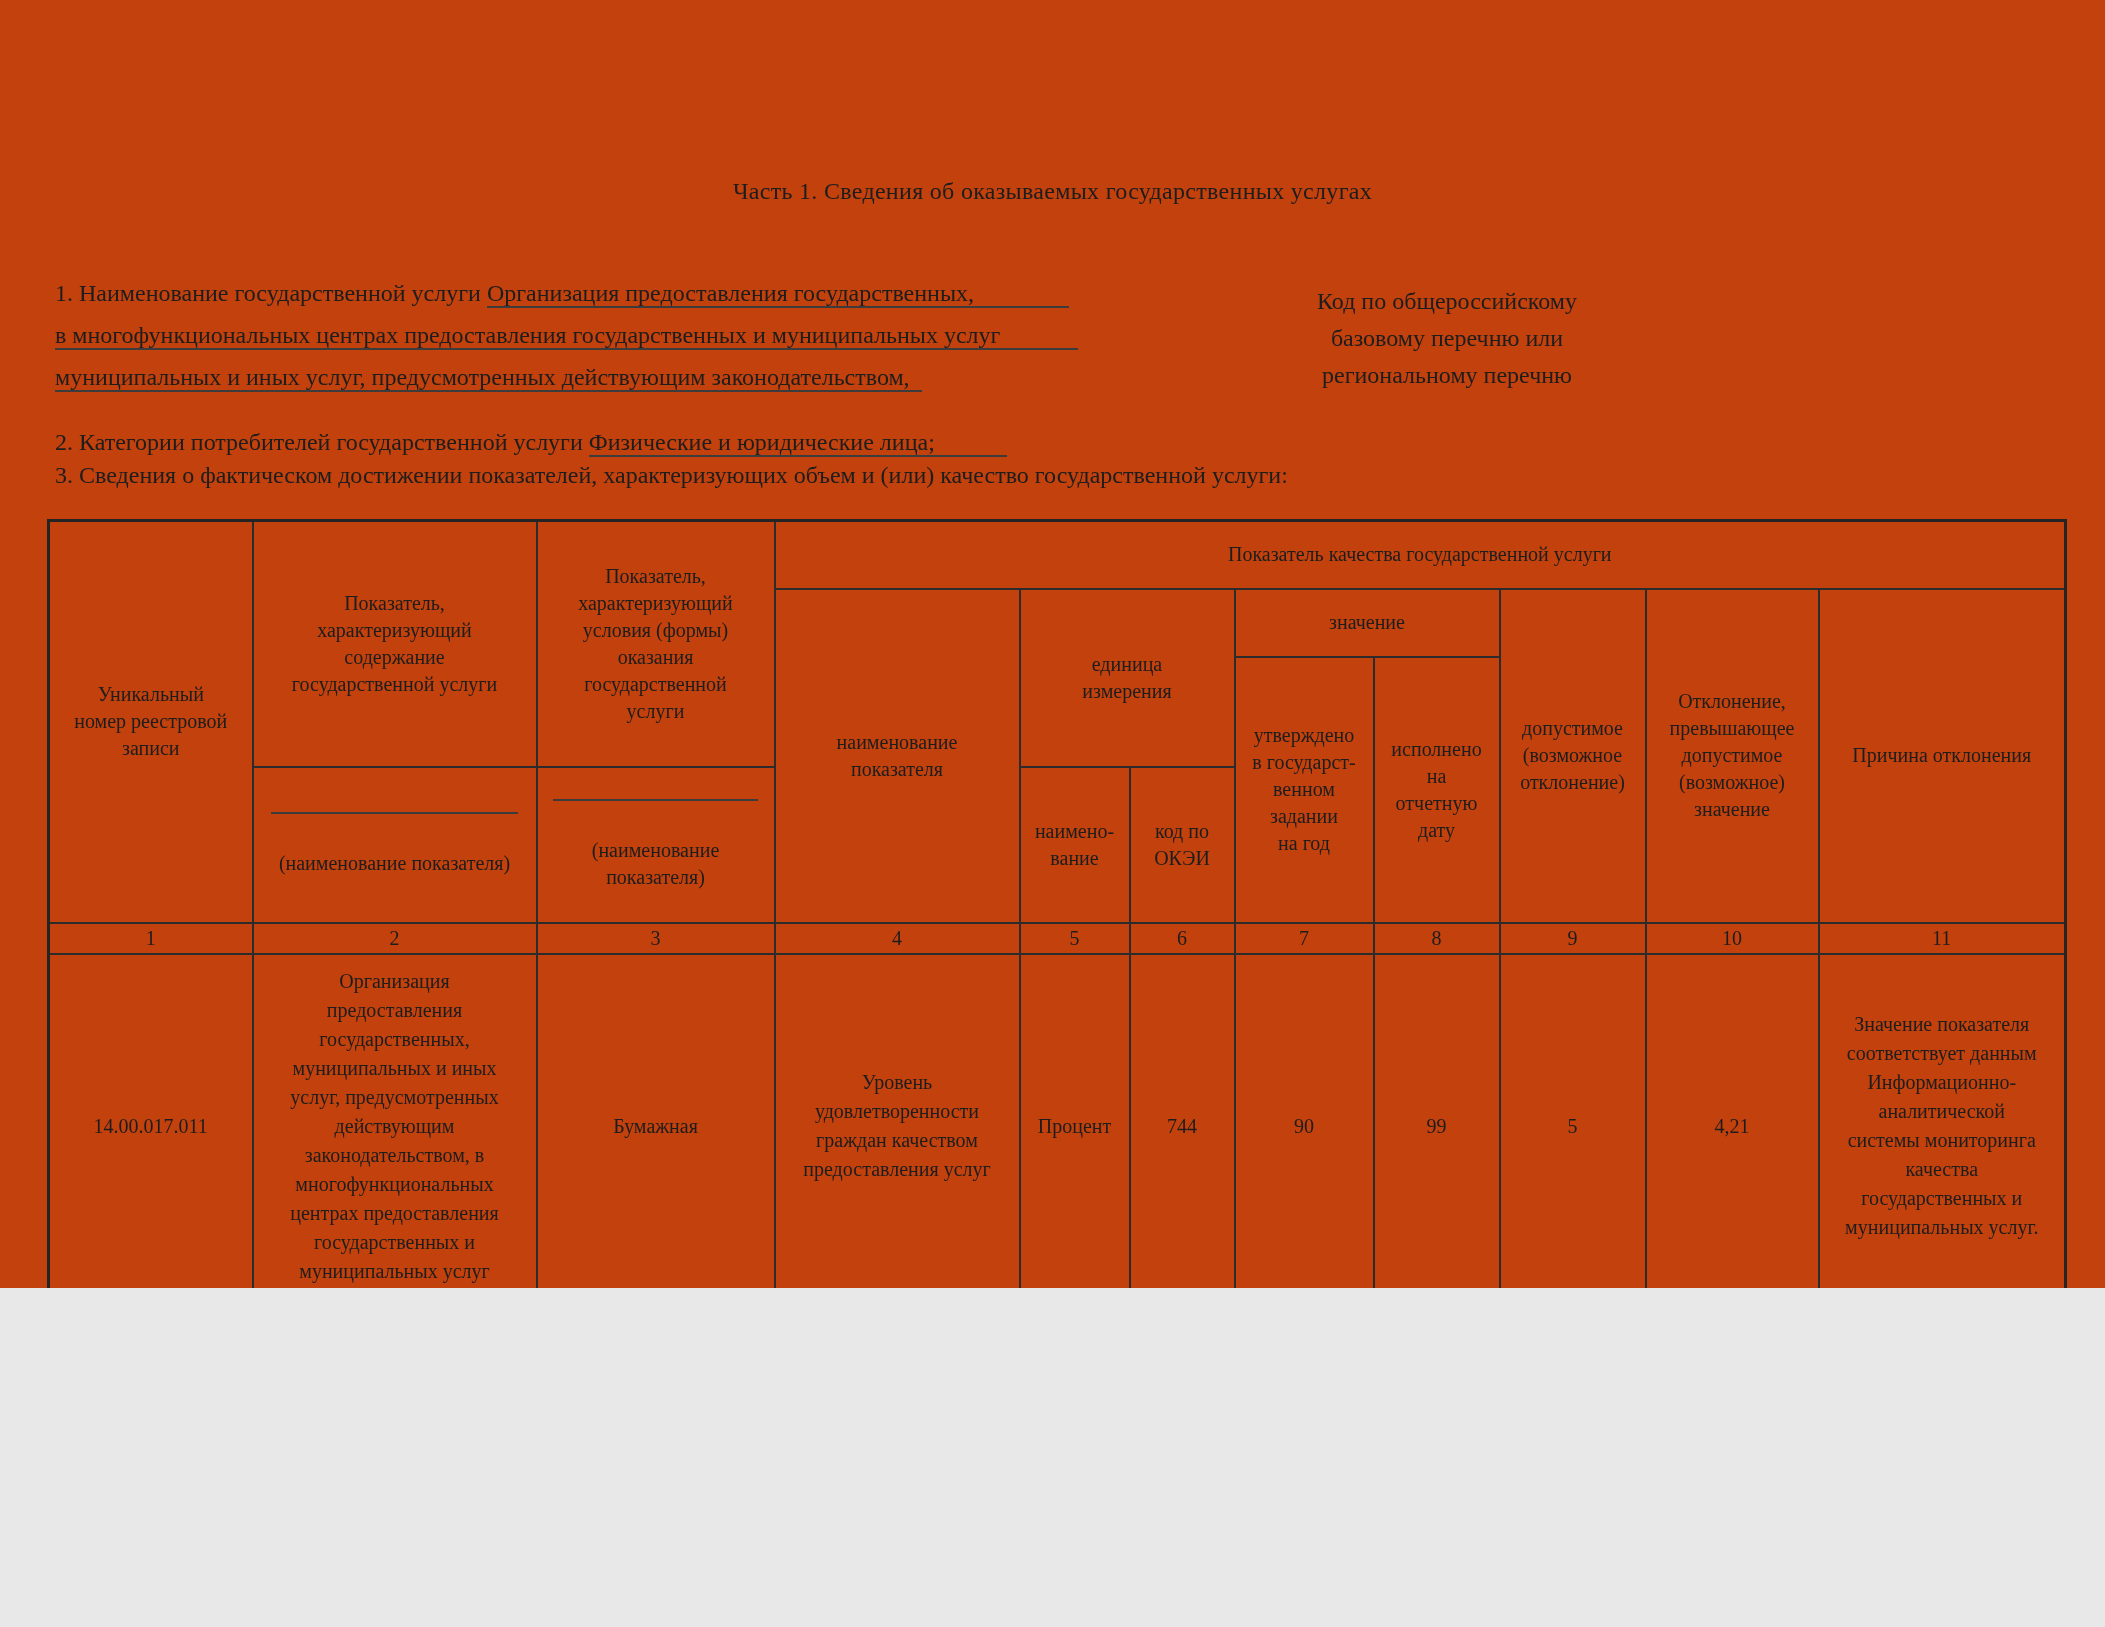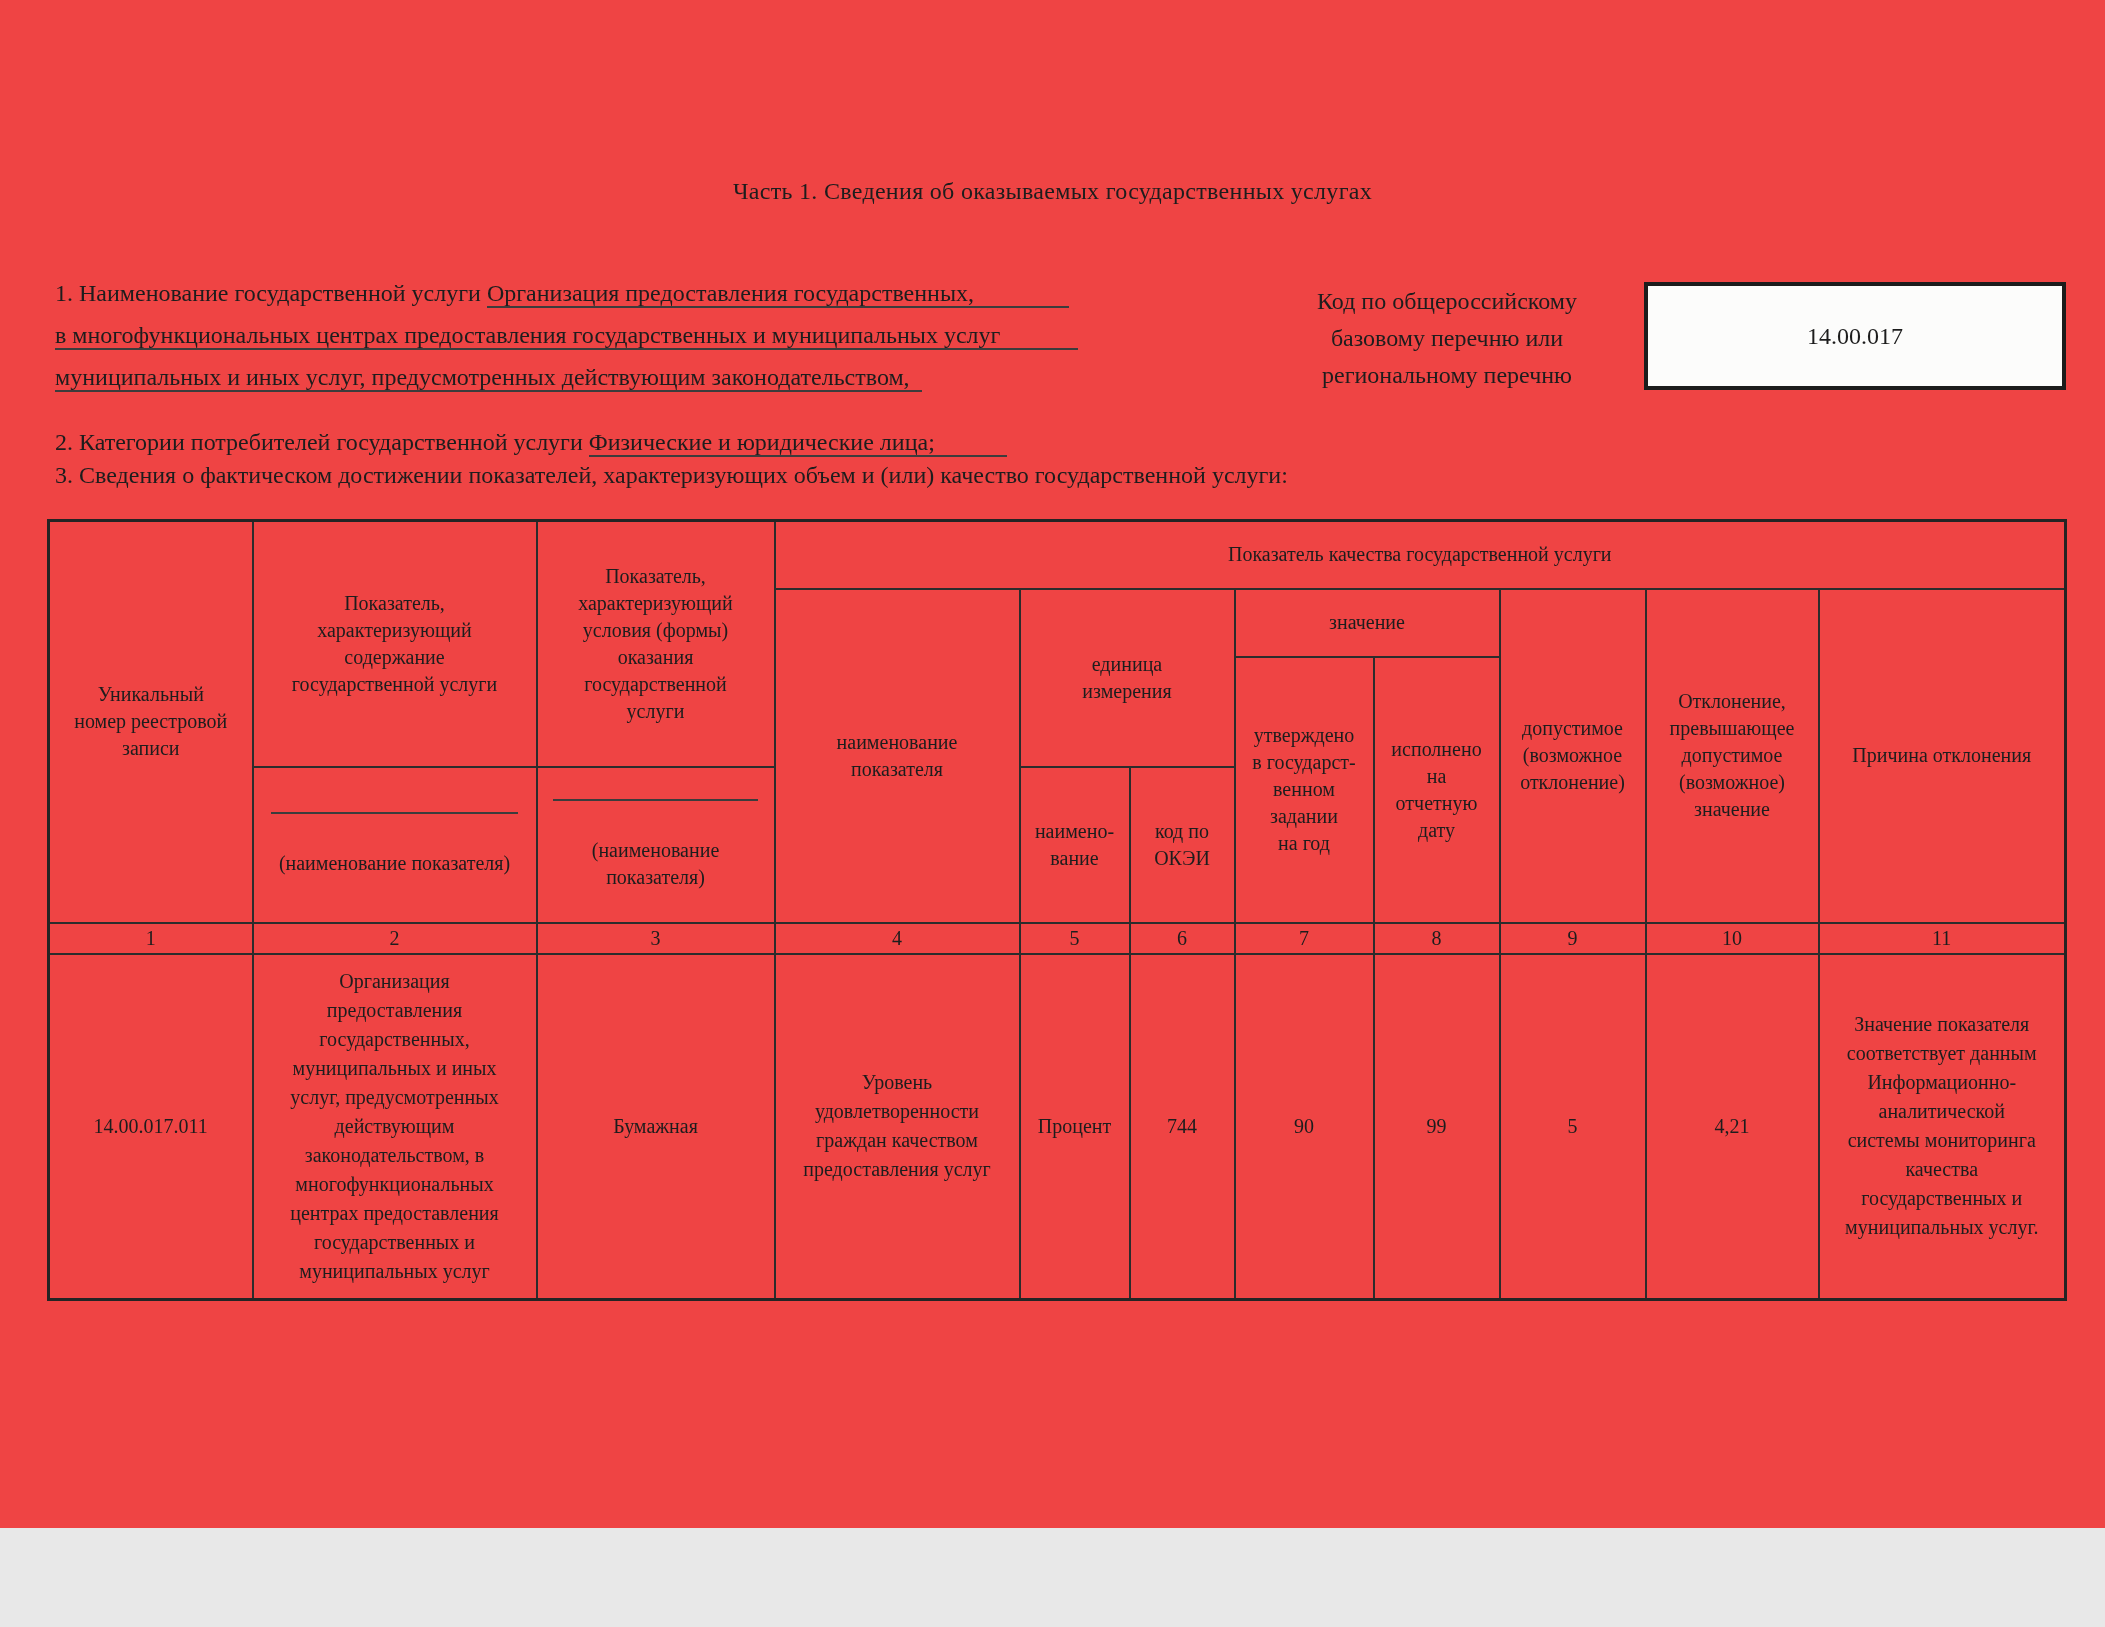--- a/index.html
+++ b/index.html
@@ -1,18 +1,18 @@
 <!DOCTYPE html>
 <html><head>
 <meta charset="utf-8">
 <style>
   html,body { margin:0; padding:0; background:#e8e8e8; }
   .page {
-    position:relative; width:2105px; height:1528px;
-    background:#ef4444;
+    position:relative; width:2105px; height:1288px;
+    background:#c2410c;
     font-family:"Liberation Serif","DejaVu Serif",serif;
     color:#1d1d1d;
     overflow:hidden;
   }
   .doc-title { position:absolute; top:178px; left:0; width:100%; text-align:center; font-size:24px; letter-spacing:0.3px; }
   .section-line { position:absolute; top:222px; left:0; width:100%; text-align:center; font-size:24px; }
   .sec-num { display:inline-block; padding:0 22px; margin-left:6px; border-bottom:2px solid #3c3c3c; }
 
   .para-a { position:absolute; left:55px; top:272px; font-size:24px; line-height:42px; white-space:nowrap; }
   .para-b { position:absolute; left:55px; top:398px; font-size:24px; line-height:33px; white-space:nowrap;margin-top:28px; }
@@ -63,23 +63,20 @@
     <div><span>2. Категории потребителей государственной услуги </span><span class="ul ext72">Физические и юридические лица;</span></div>
     <div>3. Сведения о фактическом достижении показателей, характеризующих объем и (или) качество государственной услуги:</div>
   </div>
 
   <div class="code-label">
     <div>Код по общероссийскому</div>
     <div>базовому перечню или</div>
     <div>региональному перечню</div>
   </div>
 
-  <div class="code-box">
-    <span>14.00.017</span>
-  </div>
 
   <table class="qtable">
     <colgroup>
       <col style="width:204px">
         <col style="width:284px">
         <col style="width:238px">
         <col style="width:245px">
       <col style="width:110px">
         <col style="width:105px">
         <col style="width:139px">

